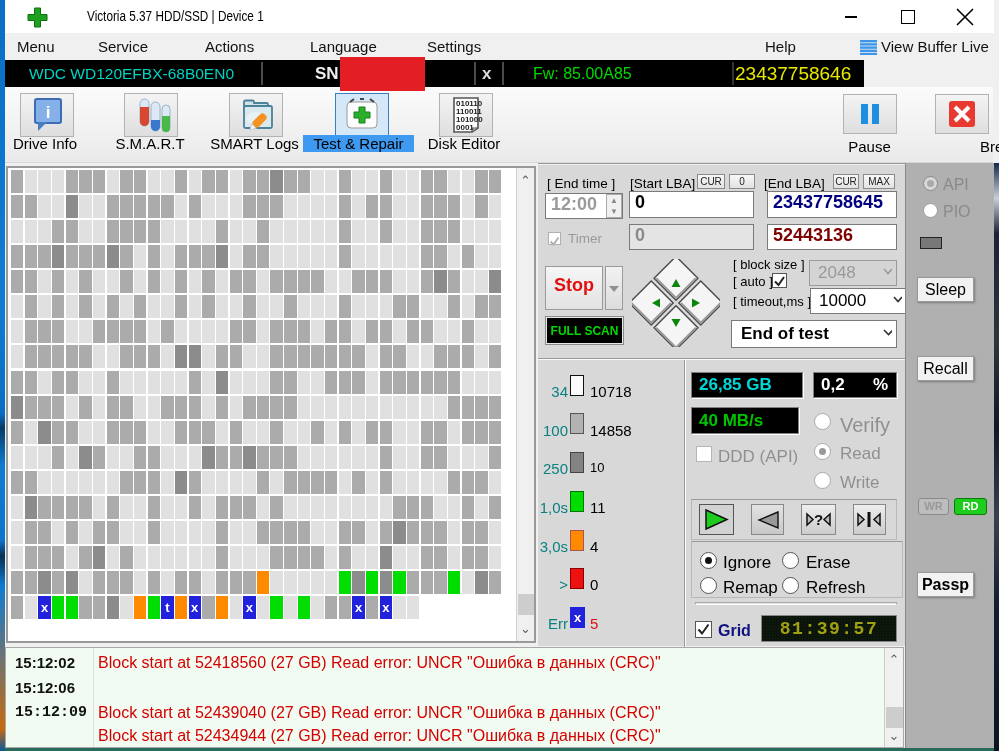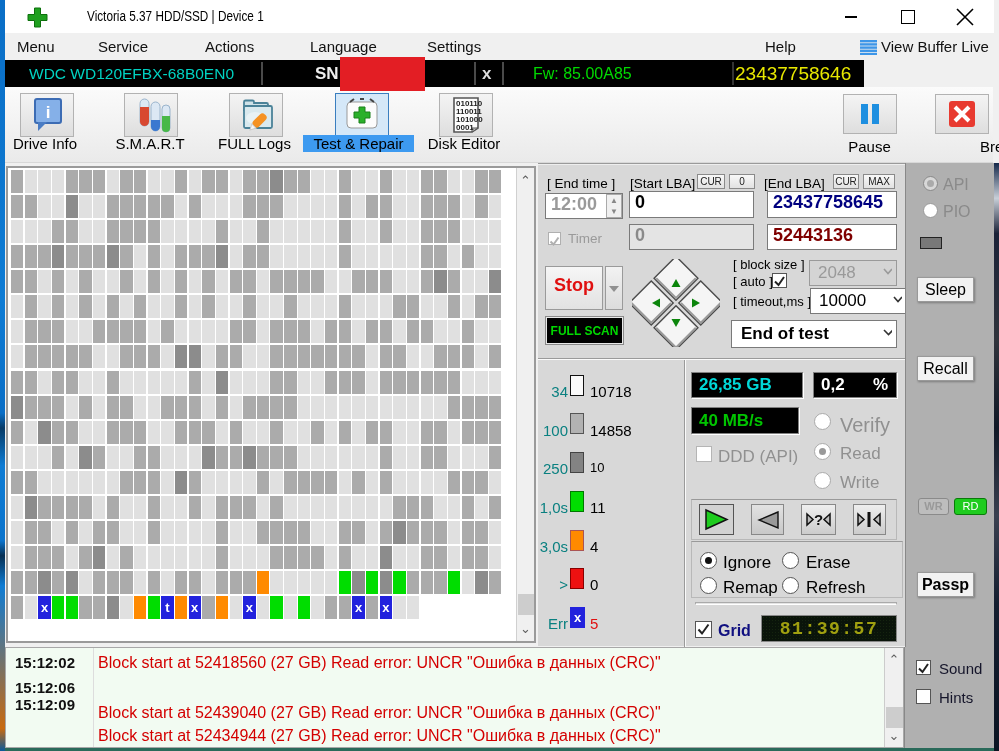--- a/index.html
+++ b/index.html
@@ -136,21 +136,21 @@
           <path d="M38 34 l-6 4 v-4 z" fill="#ccc" stroke="#555"></path>
           <g font-family="Liberation Mono" font-size="8" font-weight="bold" fill="#222">
             <text x="16" y="12">010110</text>
             <text x="16" y="20">110011</text>
             <text x="16" y="28">101000</text>
             <text x="16" y="36">0001</text>
           </g>
         </svg></div>
 <div class="tlab" style="left:4px;width:72px;">Drive Info</div>
 <div class="tlab" style="left:104px;width:82px;">S.M.A.R.T</div>
-<div class="tlab" style="left:199px;width:101px;">FULL Logs</div>
+<div class="tlab" style="left:199px;width:101px;">SMART Logs</div>
 <div class="tlab" style="left:298px;width:111px;background:#3d9af0;">Test &amp; Repair</div>
 <div class="tlab" style="left:409px;width:100px;">Disk Editor</div>
 <div class="tbtn" style="left:838px;top:7px;height:40px;">
 <svg width="52" height="38" viewBox="0 0 52 38">
           <rect x="17" y="9" width="7" height="20" fill="#1e8fe0"></rect>
           <rect x="28" y="9" width="7" height="20" fill="#1e8fe0"></rect>
         </svg></div>
 <div class="tbtn" style="left:930px;top:7px;height:40px;">
 <svg width="52" height="38" viewBox="0 0 52 38">
           <rect x="13" y="6" width="26" height="26" rx="3" fill="#e83a30"></rect>
@@ -945,40 +945,32 @@
 <div class="radio" style="left:17px;top:13px;width:15px;height:15px;border:1px solid #888;background:#d8d8d8;">
         <div style="position:absolute;left:3px;top:3px;width:7px;height:7px;border-radius:50%;background:#aaa;"></div>
       </div>
 <div class="abs" style="left:37px;top:13px;font-size:16px;color:#8a8a8a;">API</div>
 <div class="radio" style="left:17px;top:40px;width:15px;height:15px;border:1px solid #999;"></div>
 <div class="abs" style="left:37px;top:40px;font-size:16px;color:#8a8a8a;">PIO</div>
 <div class="abs" style="left:14px;top:74px;width:22px;height:12px;background:#787878;border:1px solid #222;"></div>
 <div class="rbtn" style="top:114px;">Sleep</div>
 <div class="rbtn" style="top:193px;">Recall</div>
 <div class="abs" style="left:12px;top:335px;width:31px;height:17px;background:#bdbdbd;border:1px solid #8a8a8a;border-radius:3px;color:#999;font-size:11px;font-weight:bold;text-align:center;line-height:15px;">WR</div>
-<div class="abs" style="left:48px;top:335px;width:33px;height:17px;background:#1ecc1e;border:1px solid #0a7a0a;border-radius:3px;color:#fff;font-size:11px;font-weight:normal;text-align:center;line-height:15px;">RD</div>
+<div class="abs" style="left:48px;top:335px;width:33px;height:17px;background:#1ecc1e;border:1px solid #0a7a0a;border-radius:3px;color:#fff;font-size:11px;font-weight:bold;text-align:center;line-height:15px;">RD</div>
 <div class="rbtn" style="top:409px;font-weight:bold;">Passp</div>
 </div>
 <div class="abs" id="log">
 <div style="position:absolute;left:87px;top:0;width:1px;height:99px;background:#ddd;"></div>
 <div class="ts" style="top:6px;">15:12:02</div>
       <div class="msg" style="top:6px;">Block start at 52418560 (27 GB) Read error: UNCR "Ошибка в данных (CRC)"</div>
 <div class="ts" style="top:31px;">15:12:06</div>
       <div class="msg" style="top:31px;margin-top:48px;">Block start at 52434944 (27 GB) Read error: UNCR "Ошибка в данных (CRC)"</div>
-<div class="ts" style="top:48px;">15:12:09</div>
+<div class="ts" style="top:56px;font-family:Liberation Mono, monospace;">15:12:09</div>
       <div class="msg" style="top:56px;">Block start at 52439040 (27 GB) Read error: UNCR "Ошибка в данных (CRC)"</div>
 <div class="sbar" style="left:878px;top:0;width:19px;height:99px;border-left:1px solid #ccc;">
 <div class="sarrow" style="top:4px;">⌃</div>
 <div class="sarrow" style="bottom:4px;">⌄</div>
 <div class="sthumb" style="top:59px;width:17px;height:21px;"></div>
 </div>
 </div>
-<div class="abs" style="left:904px;top:647px;width:89px;height:104px;background:#b0b0b0;border-left:1px solid #888;">
-<div class="check" style="left:11px;top:13px;width:15px;height:15px;"><svg width="13" height="13">
-          <path d="M2 6.5 L5.5 10 L11 2" stroke="#222" stroke-width="2" fill="none"></path>
-        </svg></div>
-<div class="abs" style="left:34px;top:13px;font-size:15px;color:#15152a;">Sound</div>
-<div class="check" style="left:11px;top:42px;width:15px;height:15px;"></div>
-<div class="abs" style="left:34px;top:42px;font-size:15px;color:#15152a;">Hints</div>
-</div>
 <div class="abs" style="left:5px;top:748px;width:989px;height:3px;background:#2a6a5a;"></div>
 <div class="abs" id="ledge"></div>
 <div class="abs" id="redge"></div>
 </div>
 </body></html>

